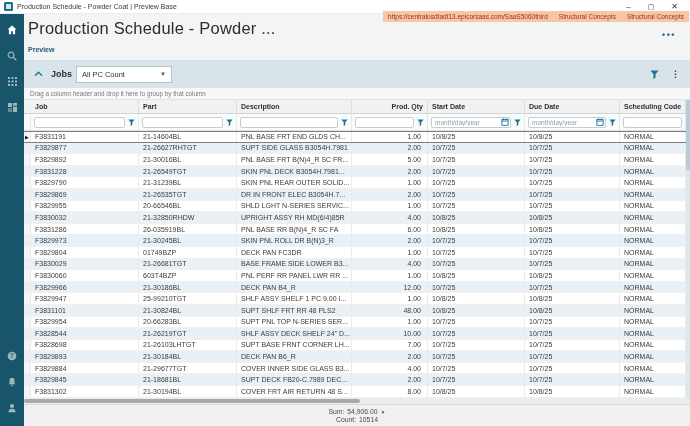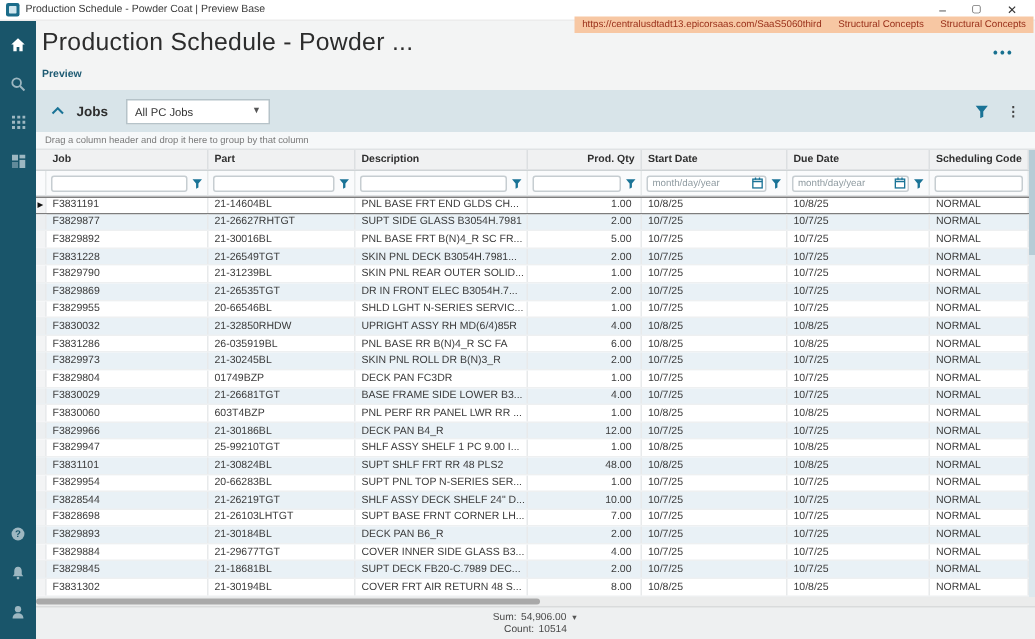--- a/index.html
+++ b/index.html
@@ -35,21 +35,21 @@
   .page-header{height:46px;position:relative;padding:5px 4px 0;box-sizing:border-box;}
   .page-title{margin:0;font-size:16.5px;font-weight:400;color:#2c2c2c;letter-spacing:.2px;
               white-space:nowrap;}
   .preview-tab{font-size:7px;font-weight:bold;color:#1d5a72;margin-top:2px;display:inline-block;}
   .overflow-menu{position:absolute;right:14px;top:18px;color:#17708f;font-size:9px;
                  font-weight:bold;letter-spacing:1.5px;line-height:6px;}
   
   .panel-header{height:28px;background:#d8e4e9;display:flex;align-items:center;
                 padding:0 10px;box-sizing:border-box;}
   .collapse-chevron{color:#1a7396;display:flex;margin-right:8px;}
-  .jobs-label{font-size:9px;font-weight:bold;color:#2e2e2e;margin-right:12px;}
+  .jobs-label{font-size:9px;font-weight:bold;color:#2e2e2e;margin-right:4px;}
   .view-dropdown{width:96px;height:17px;background:#fff;border:1px solid #b6c3c9;
                  display:flex;align-items:center;justify-content:space-between;
                  padding:0 5px;font-size:7.5px;color:#333;box-sizing:border-box;}
   .view-caret{font-size:6px;color:#555;}
   .ph-spacer{flex:1;}
   .funnel-btn{color:#1a7396;display:flex;margin-right:12px;}
   .kebab-btn{color:#444;font-size:9px;font-weight:bold;line-height:9px;}
   
   .groupbar{height:12px;background:#f6f8f9;border-bottom:1px solid #e0e3e5;
             display:flex;align-items:center;padding-left:6px;font-size:6.3px;color:#7a7a7a;
@@ -183,21 +183,21 @@
   </div>
 
   <div class="panel-header">
     <span class="collapse-chevron">
       <svg width="9" height="6" viewBox="0 0 9 6">
           <path d="M1 4.7 L4.5 1.2 L8 4.7" fill="none" stroke="currentColor" stroke-width="1.4"></path>
         </svg>
     </span>
     <span class="jobs-label">Jobs</span>
     <span class="view-dropdown">
-      <span>All PC Jobs</span>
+      <span>All PC Count</span>
       <span class="view-caret">▼</span>
     </span>
     <span class="ph-spacer"></span>
     <span class="funnel-btn">
       <svg width="9" height="9" viewBox="0 0 8 8">
           <path d="M.4 .5 H7.6 L4.9 3.8 V6.9 L3.1 7.9 V3.8 Z" fill="currentColor"></path>
         </svg>
     </span>
     <span class="kebab-btn">⋮</span>
   </div>

